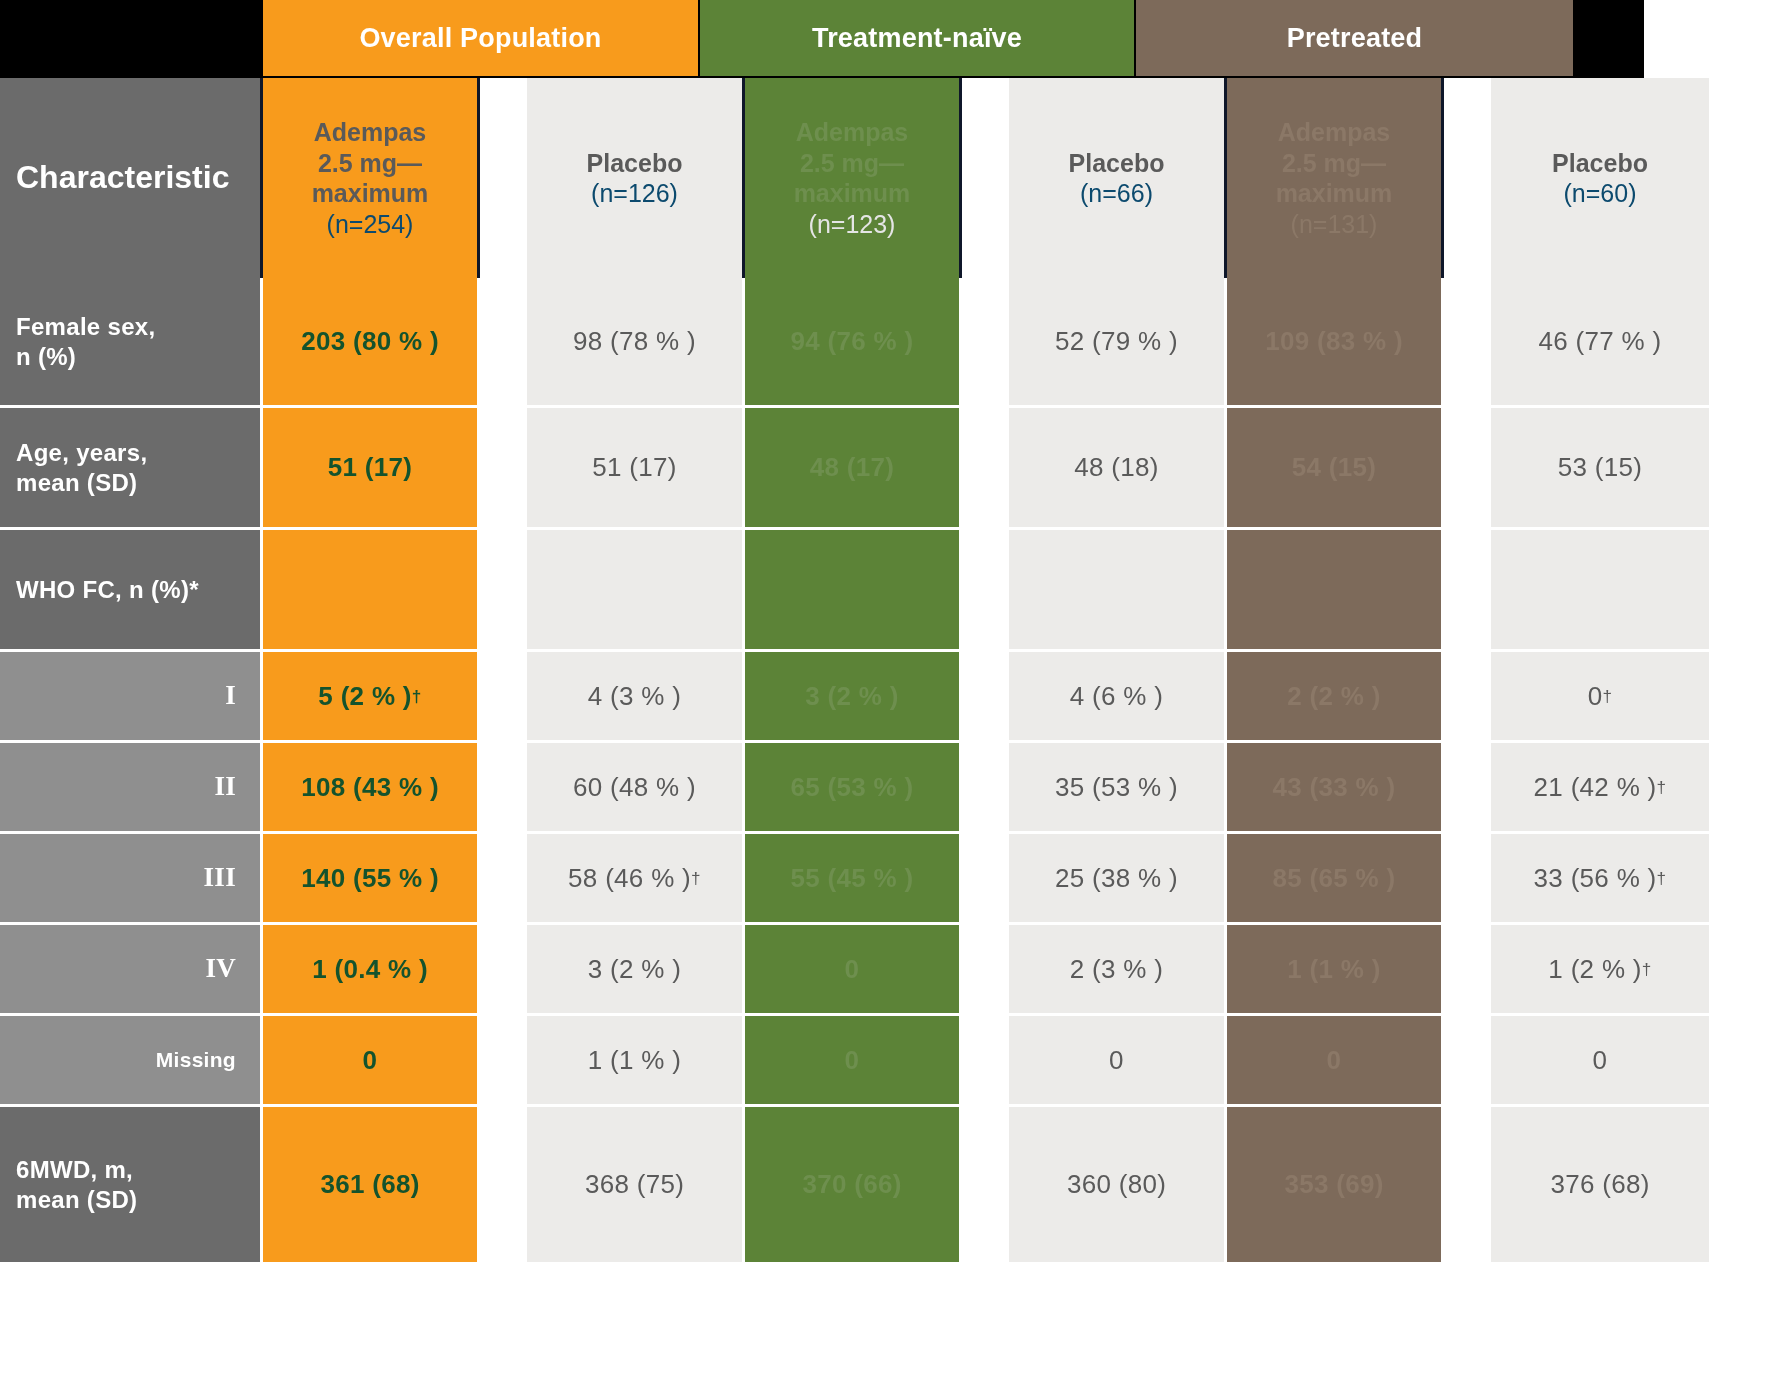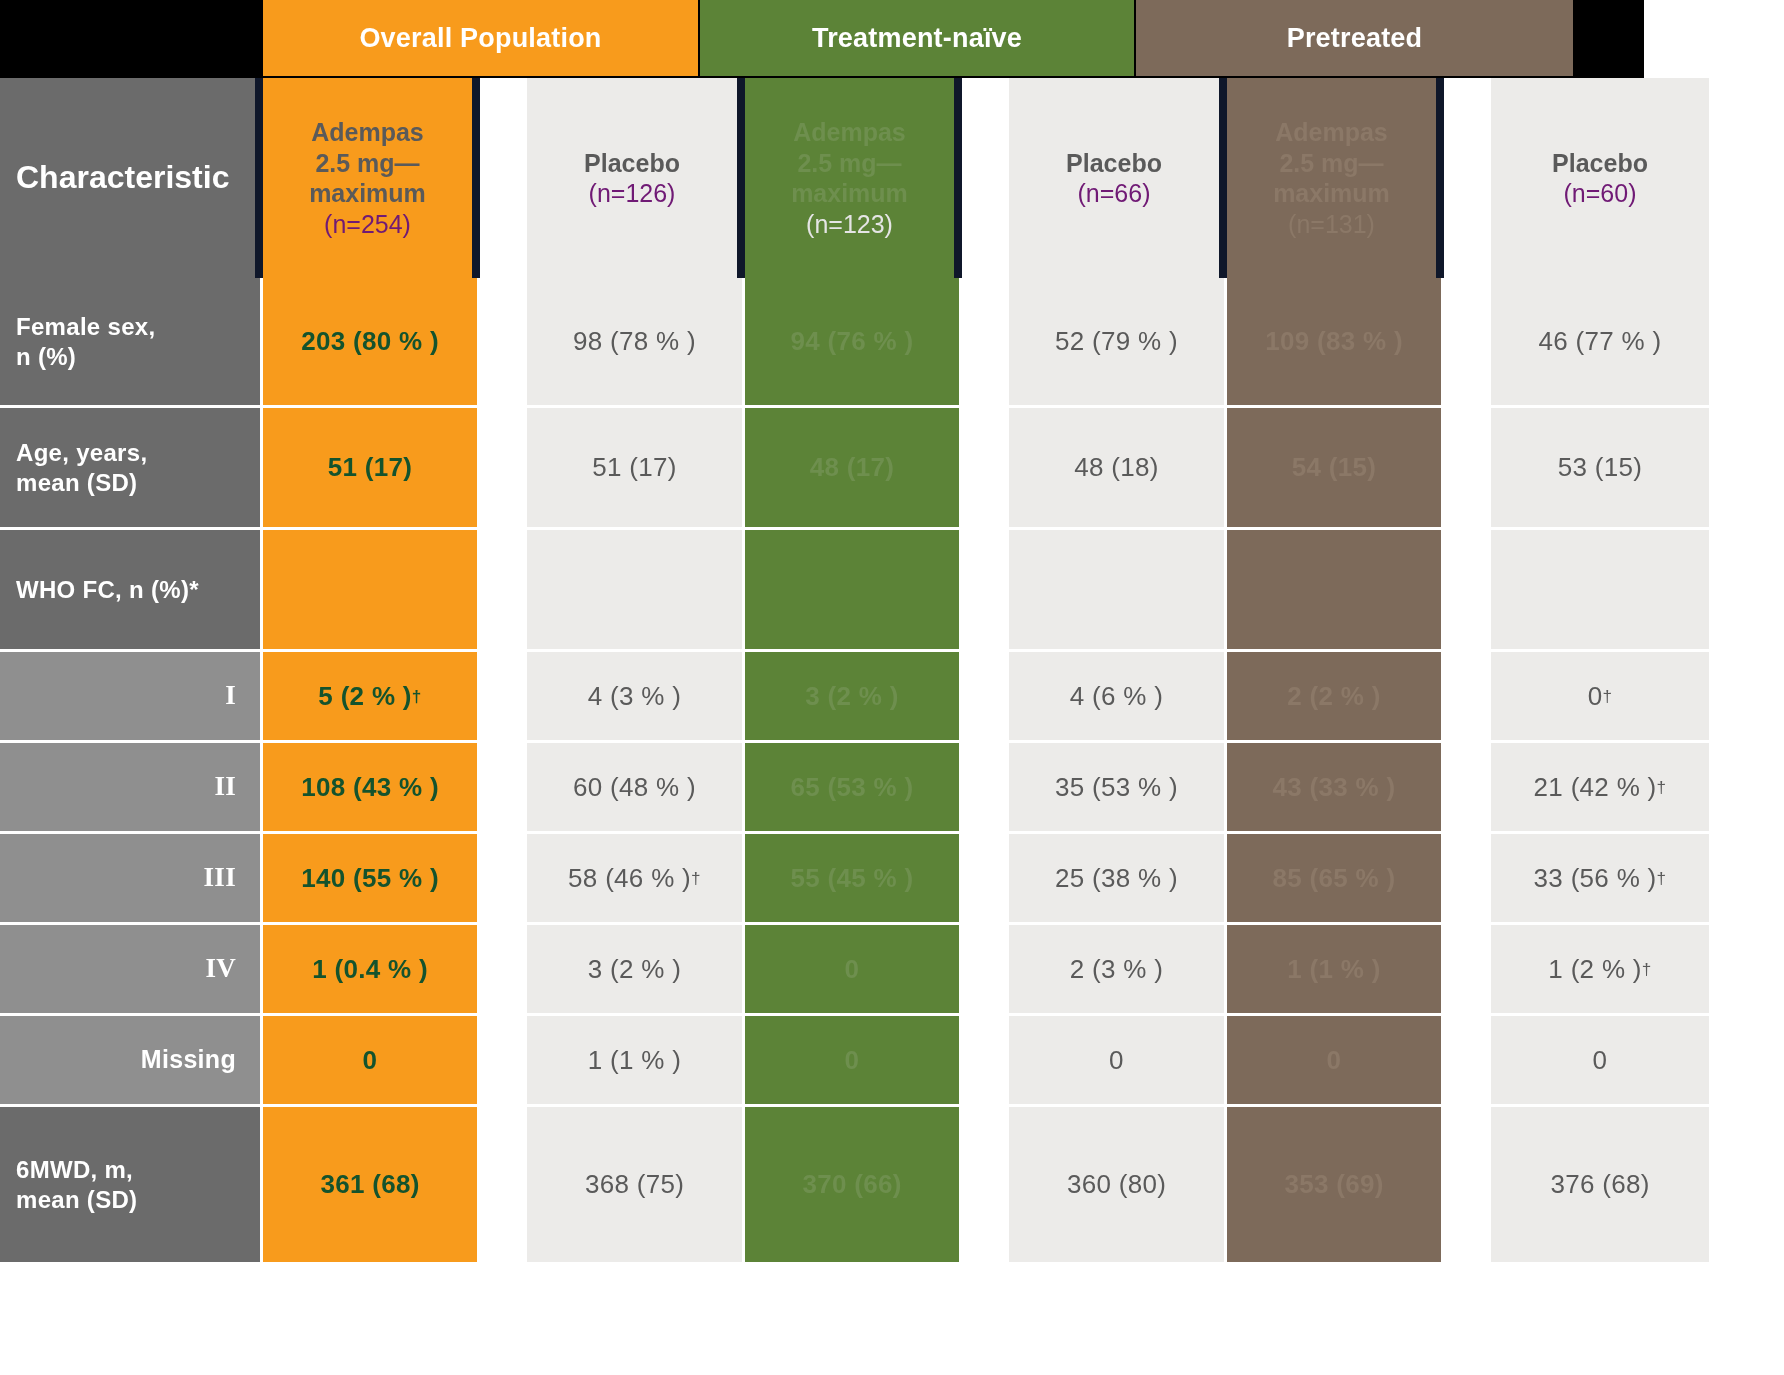--- a/index.html
+++ b/index.html
@@ -61,21 +61,21 @@
     height: 200px;
     flex: 0 0 200px;
   }
   .subhead-cell {
     display: flex;
     flex-direction: column;
     align-items: center;
     justify-content: center;
     text-align: center;
     box-sizing: border-box;
-    border-right: 8px solid #0f172a;
+    border-right: 3px solid #0f172a;
     line-height: 1.22;
     padding: 0 6px;
   }
   .subhead-cell:last-child { border-right: none; }
 
   .sh-characteristic {
     background: #6B6B6B;
     color: #ffffff;
     font-size: 32px;
     font-weight: bold;
@@ -98,21 +98,21 @@
   .sh-drug-name.faded-brown { color: #8B7867; }
 
   .sh-plain {
     font-size: 25px;
     font-weight: bold;
     color: #5A5A5A;
   }
   .sh-n {
     font-size: 25px;
     font-weight: normal;
-    color: #701a75;
+    color: #0c4a6e;
   }
   .sh-n.faded-green { color: #e5e5e5; }
   .sh-n.faded-brown { color: #8B7867; }
 
   
   .data-row {
     display: flex;
     flex: 1 1 auto;
   }
   .data-row.r-tall   { flex: 0 0 130px; height: 130px; }
@@ -151,21 +151,21 @@
     font-weight: bold;
     font-size: 27px;
   }
   .lbl.lbl-sub-word {
     background: #8F8F8F;
     justify-content: flex-end;
     padding-right: 24px;
     padding-left: 16px;
     font-family: "Liberation Sans", sans-serif;
     font-weight: bold;
-    font-size: 25px;
+    font-size: 21px;
   }
 
   .c-orange { background: #F89B1C; color: #14532d; }
   .c-white  { background: #ECEBE9; color: #5A5A5A; }
   .c-green  { background: #5C8337; color: #6E8F4E; }
   .c-brown  { background: #7D6A5A; color: #8B7867; }
 
   .c-orange, .c-green, .c-brown { font-weight: bold; }
   .c-white { font-weight: normal; }
 

